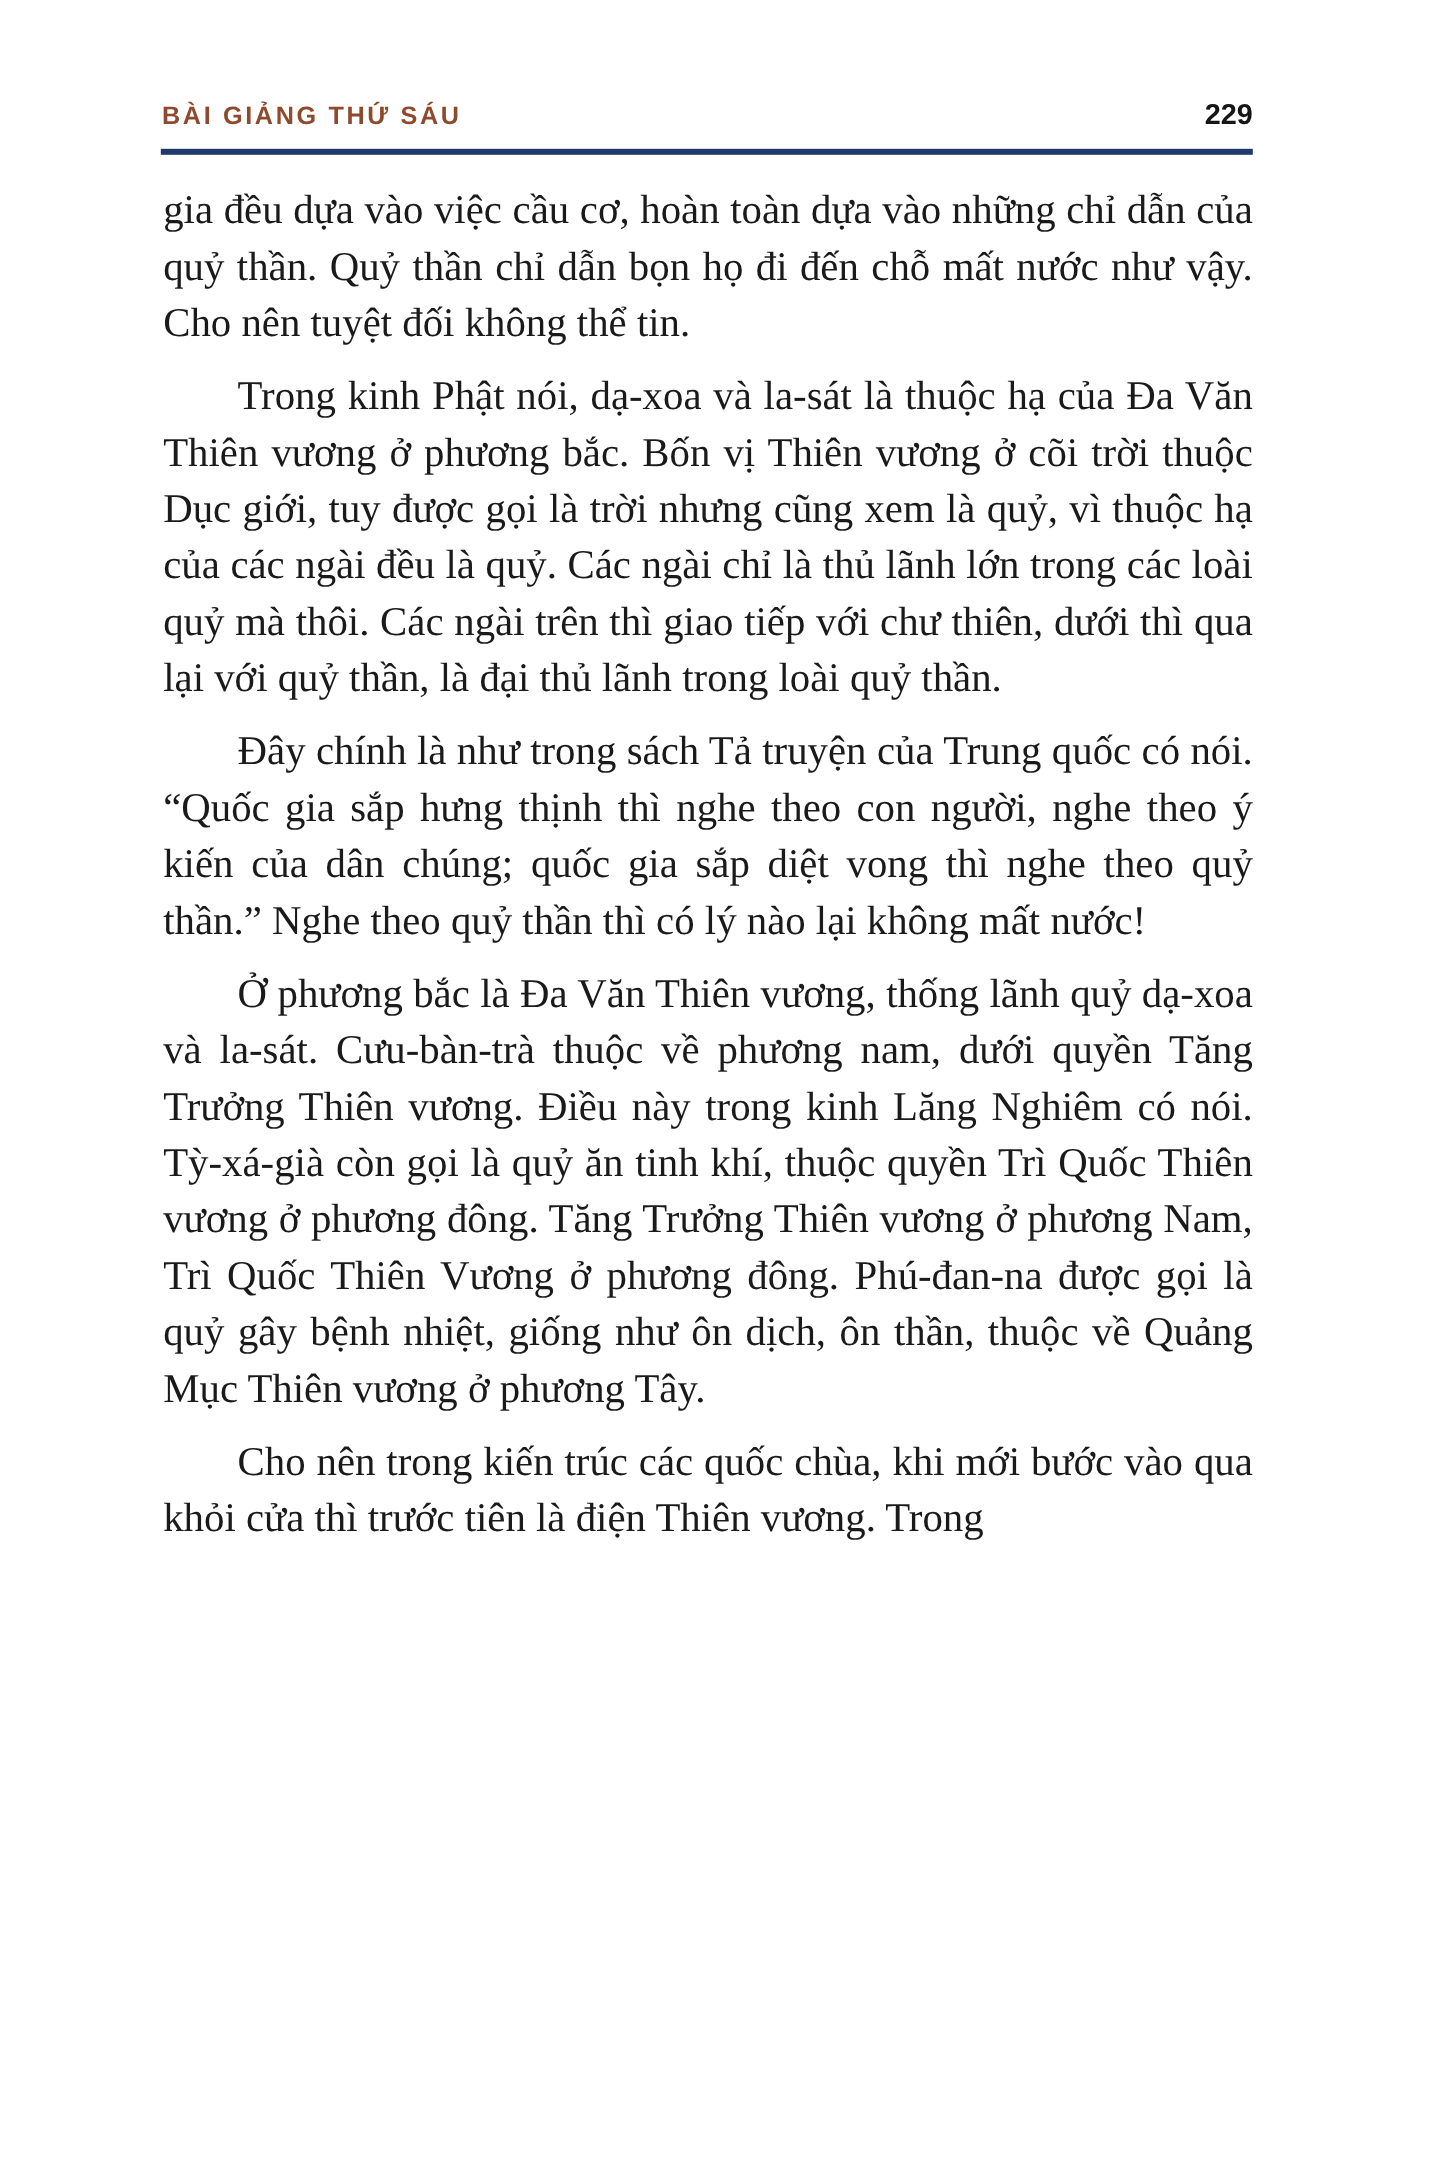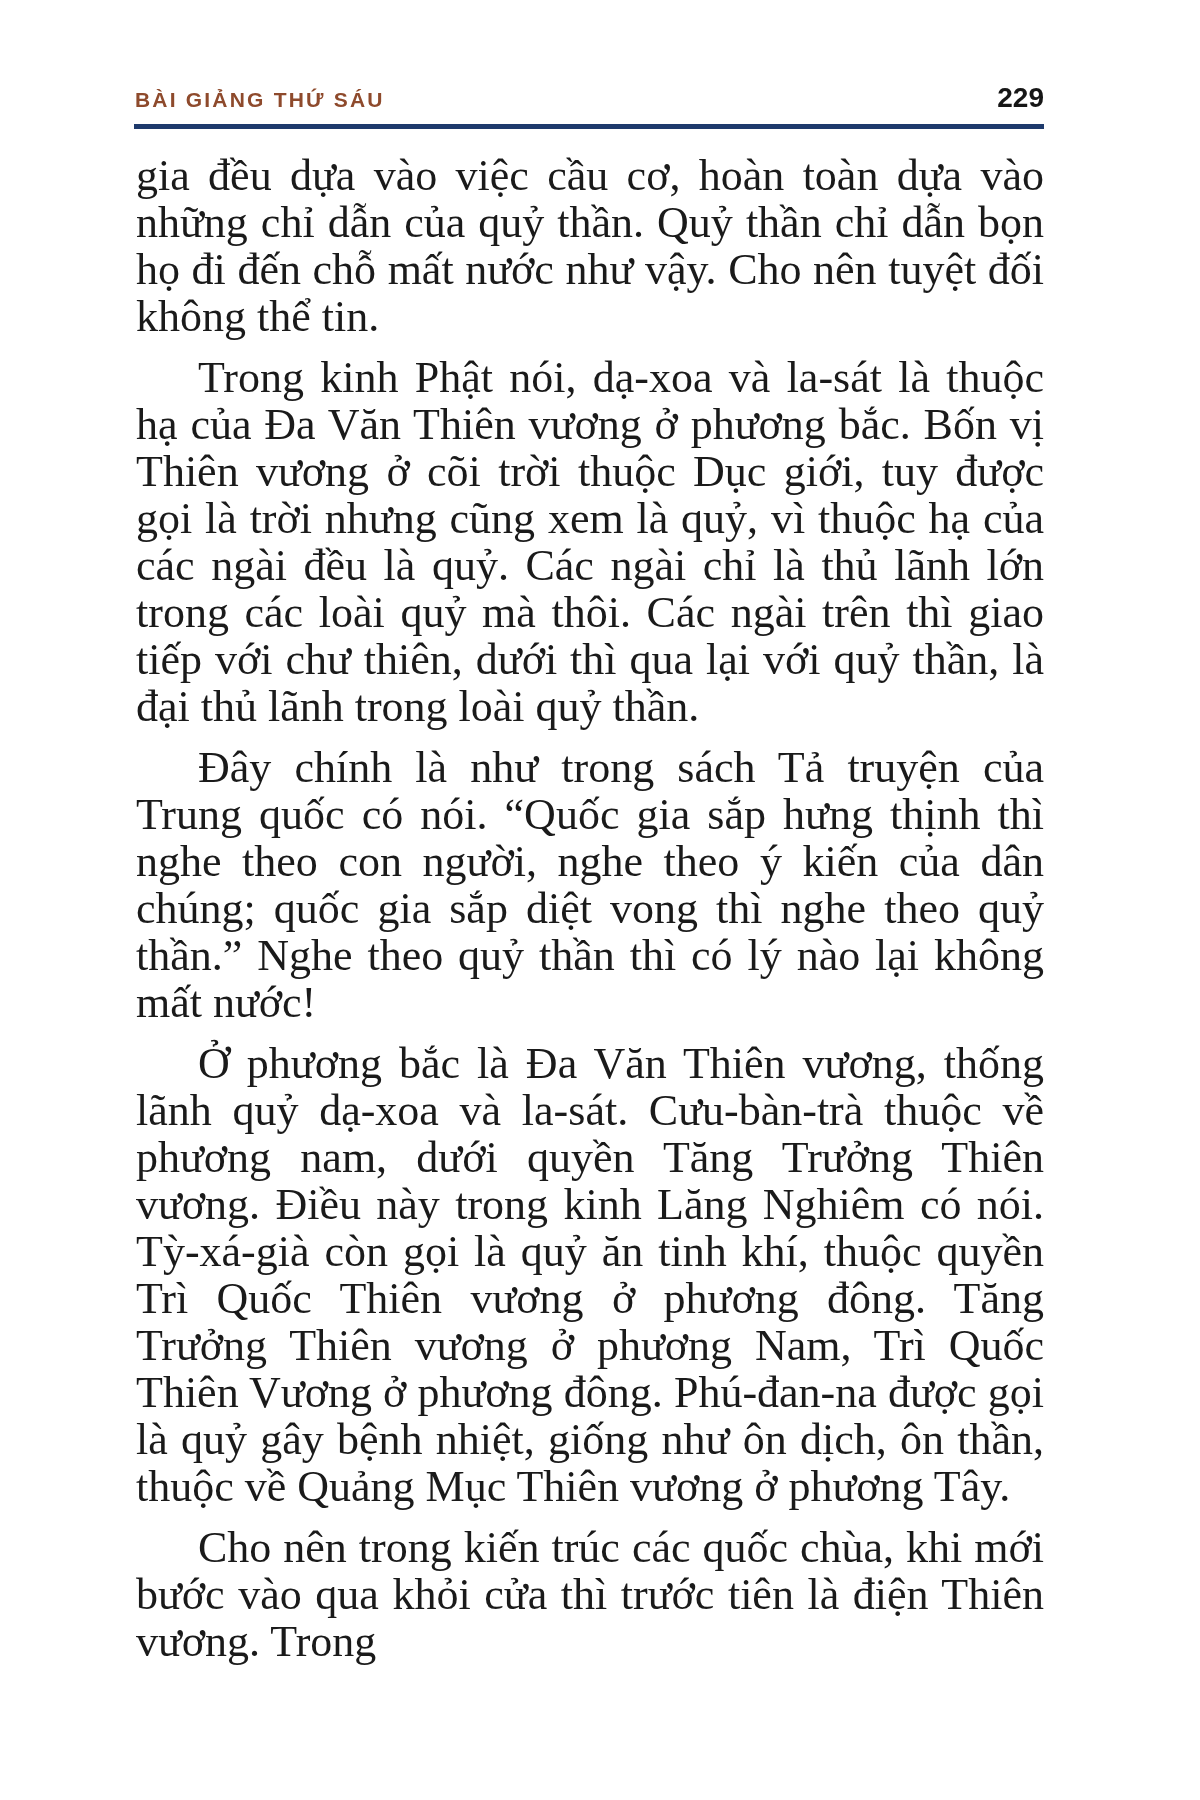--- a/index.html
+++ b/index.html
@@ -29,39 +29,39 @@
     font-family: "Liberation Sans", "DejaVu Sans", sans-serif;
     font-weight: 700;
     font-size: 21px;
     letter-spacing: 2.2px;
     color: #8e4a2c;
     text-transform: uppercase;
   }
   .page-number {
     font-family: "Liberation Sans", "DejaVu Sans", sans-serif;
     font-weight: 700;
-    font-size: 28px;
+    font-size: 24px;
     color: #161616;
   }
   .header-rule {
     position: absolute;
     left: 134px;
     width: 910px;
     top: 124px;
     height: 5px;
     background: #1e3a6c;
   }
   
   .page-body {
     position: absolute;
     left: 136px;
     width: 908px;
     top: 152px;
     font-family: "Liberation Serif", "DejaVu Serif", serif;
-    font-size: 44px;
+    font-size: 34px;
     line-height: 47px;
     color: #1a1a1a;
     text-align: justify;
   }
   .page-body p {
     margin: 0 0 14px 0;
     text-indent: 62px;
   }
   .page-body p.no-indent {
     text-indent: 0;

